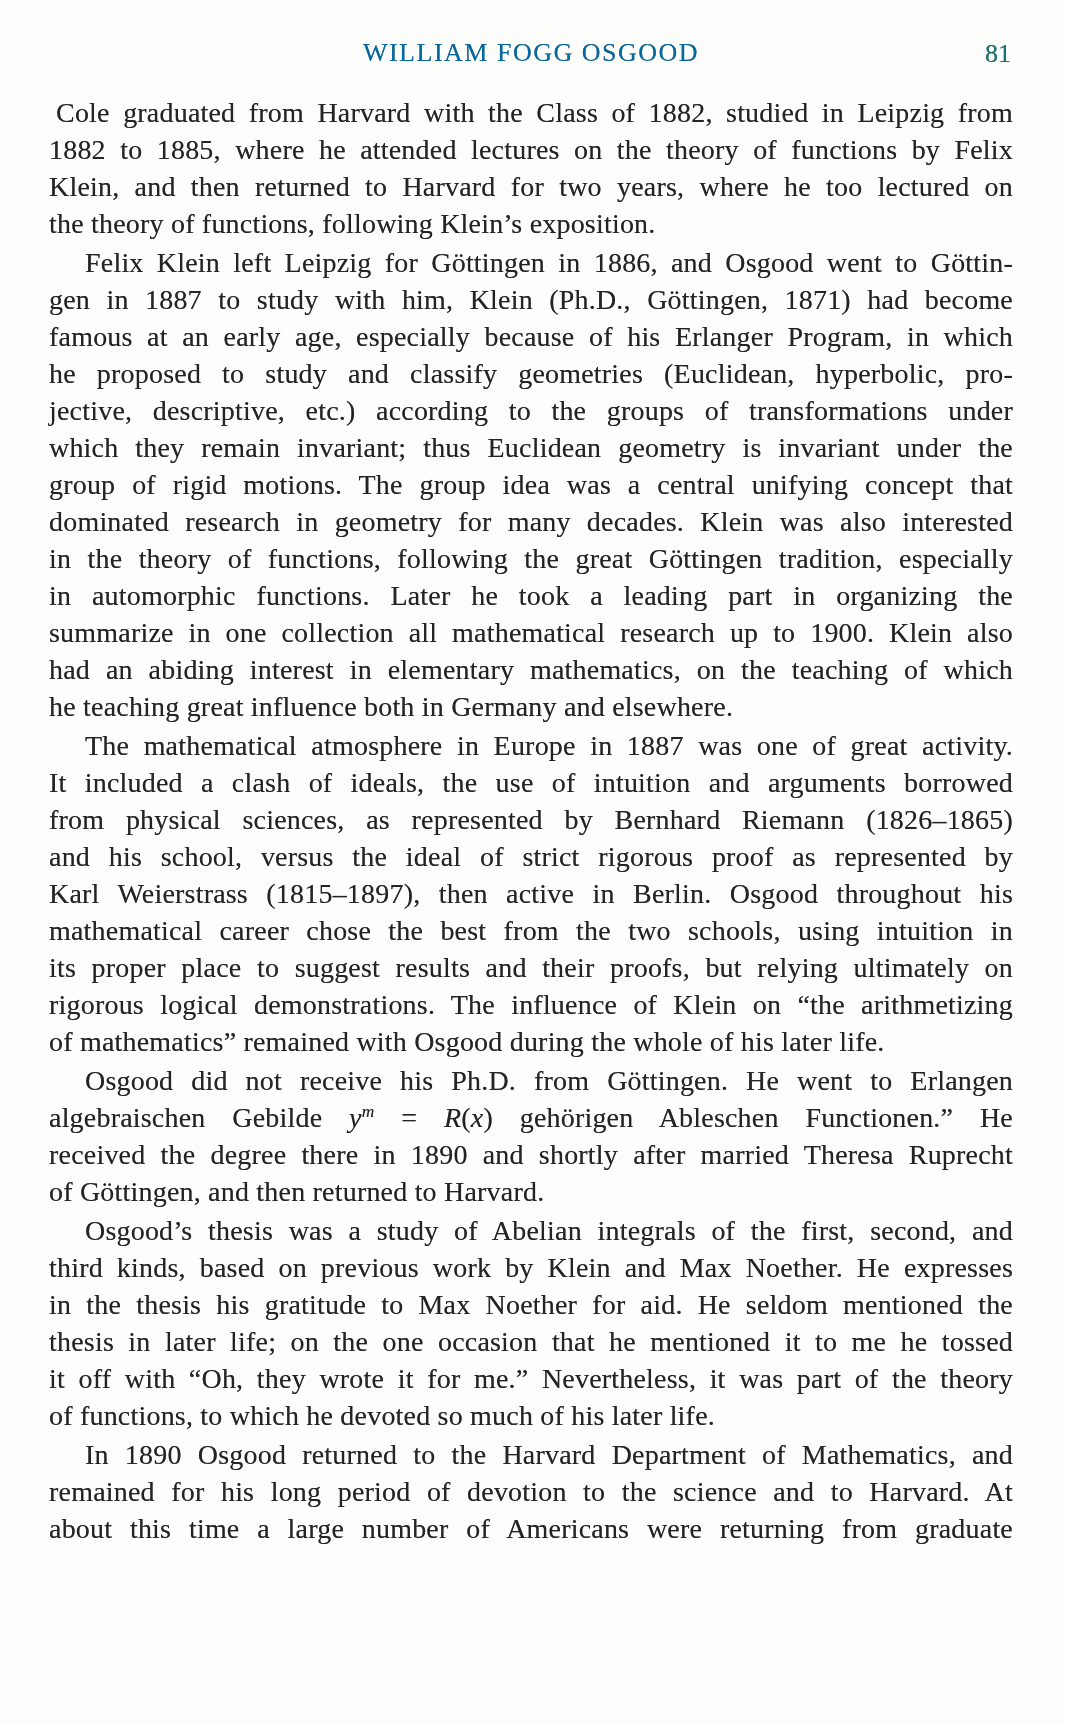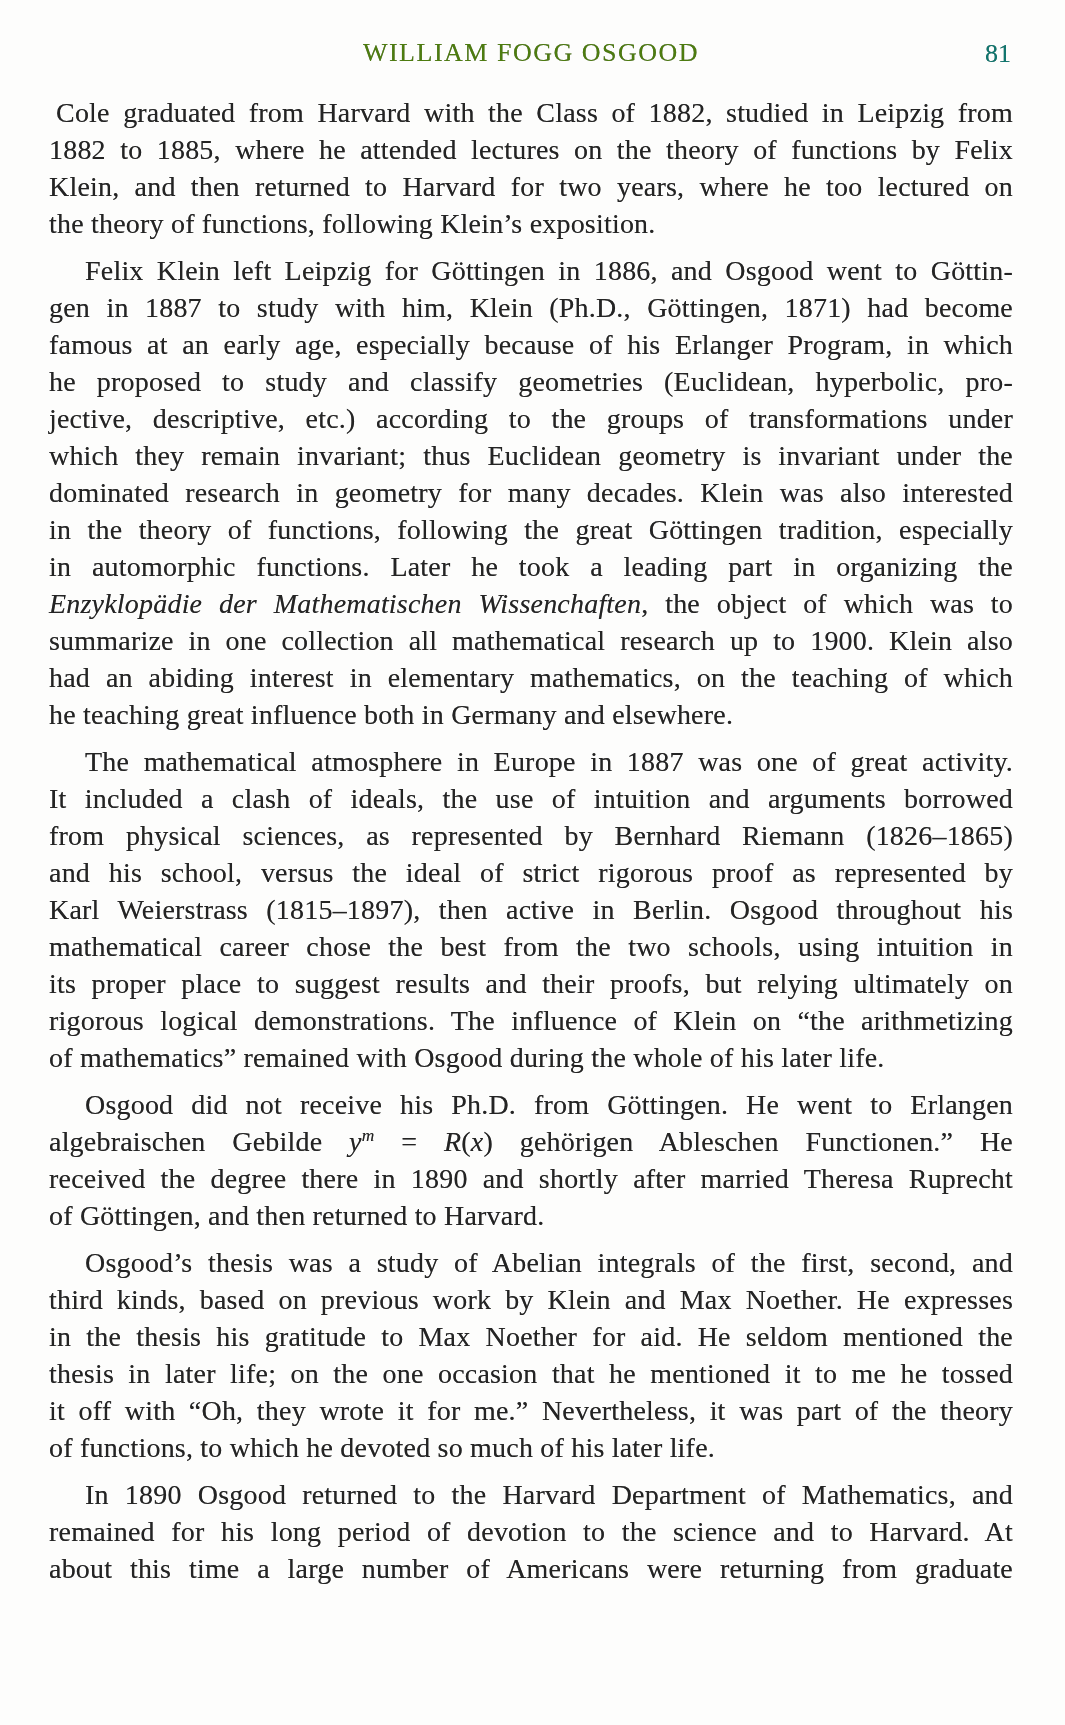--- a/index.html
+++ b/index.html
@@ -24,40 +24,40 @@
     top: 38px;
     left: 49px;
     right: 52px;
     height: 30px;
   }
   .running-head .title {
     display: block;
     text-align: center;
     font-size: 26px;
     letter-spacing: 1.5px;
-    color: #4d7c0f;
+    color: #0369a1;
   }
   .running-head .pagenum {
     position: absolute;
     right: 2px;
     top: 1px;
     font-size: 26px;
     color: #0f766e;
   }
   .body-text {
     position: absolute;
     top: 94px;
     left: 49px;
     width: 964px;
     font-size: 28px;
     line-height: 37px;
     letter-spacing: 0.2px;
   }
   .para { margin: 0; }
-  .para + .para { margin-top: 10px; }
+  .para + .para { margin-top: 2px; }
   .line {
     text-align: justify;
     text-align-last: justify;
     white-space: normal;
   }
   .line.last { text-align-last: left; }
   .para.new  .line:first-child { text-indent: 36px; }
   .para.cont .line:first-child { text-indent: 7px; }
   .seg-n { font-style: normal; }
   .seg-i { font-style: italic; }
@@ -83,24 +83,24 @@
         <div class="line"><span class="seg-n">Klein, and then returned to Harvard for two years, where he too lectured on</span></div>
         <div class="line last"><span class="seg-n">the theory of functions, following Klein’s exposition.</span></div>
       </div>
       <div class="para new">
         <div class="line"><span class="seg-n">Felix Klein left Leipzig for Göttingen in 1886, and Osgood went to Göttin-</span></div>
         <div class="line"><span class="seg-n">gen in 1887 to study with him, Klein (Ph.D., Göttingen, 1871) had become</span></div>
         <div class="line"><span class="seg-n">famous at an early age, especially because of his Erlanger Program, in which</span></div>
         <div class="line"><span class="seg-n">he proposed to study and classify geometries (Euclidean, hyperbolic, pro-</span></div>
         <div class="line"><span class="seg-n">jective, descriptive, etc.) according to the groups of transformations under</span></div>
         <div class="line"><span class="seg-n">which they remain invariant; thus Euclidean geometry is invariant under the</span></div>
+        <div class="line"><span class="seg-n">group of rigid motions. The group idea was a central unifying concept that</span></div>
         <div class="line"><span class="seg-n">dominated research in geometry for many decades. Klein was also interested</span></div>
         <div class="line"><span class="seg-n">in the theory of functions, following the great Göttingen tradition, especially</span></div>
         <div class="line"><span class="seg-n">in automorphic functions.  Later he took a leading part in organizing the</span></div>
-        <div class="line"><span class="seg-i">Enzyklopädie der Mathematischen Wissenchaften</span><span class="seg-n">, the object of which was to</span></div>
         <div class="line"><span class="seg-n">summarize in one collection all mathematical research up to 1900. Klein also</span></div>
         <div class="line"><span class="seg-n">had an abiding interest in elementary mathematics, on the teaching of which</span></div>
         <div class="line last"><span class="seg-n">he teaching great influence both in Germany and elsewhere.</span></div>
       </div>
       <div class="para new">
         <div class="line"><span class="seg-n">The mathematical atmosphere in Europe in 1887 was one of great activity.</span></div>
         <div class="line"><span class="seg-n">It included a clash of ideals, the use of intuition and arguments borrowed</span></div>
         <div class="line"><span class="seg-n">from physical sciences, as represented by Bernhard Riemann (1826–1865)</span></div>
         <div class="line"><span class="seg-n">and his school, versus the ideal of strict rigorous proof as represented by</span></div>
         <div class="line"><span class="seg-n">Karl Weierstrass (1815–1897), then active in Berlin. Osgood throughout his</span></div>

